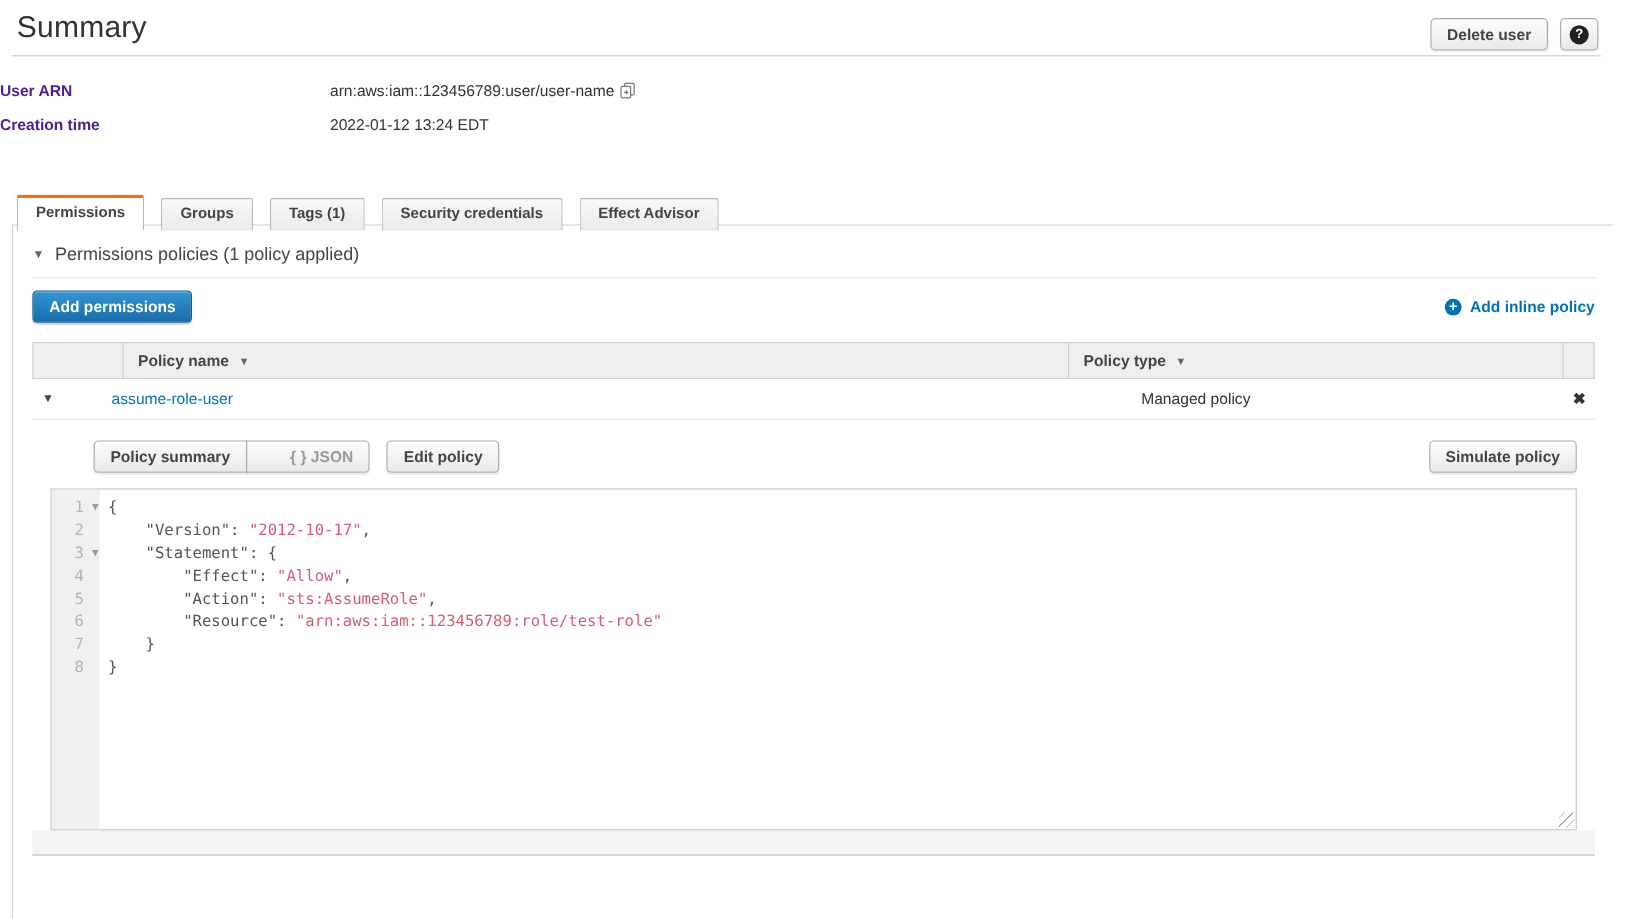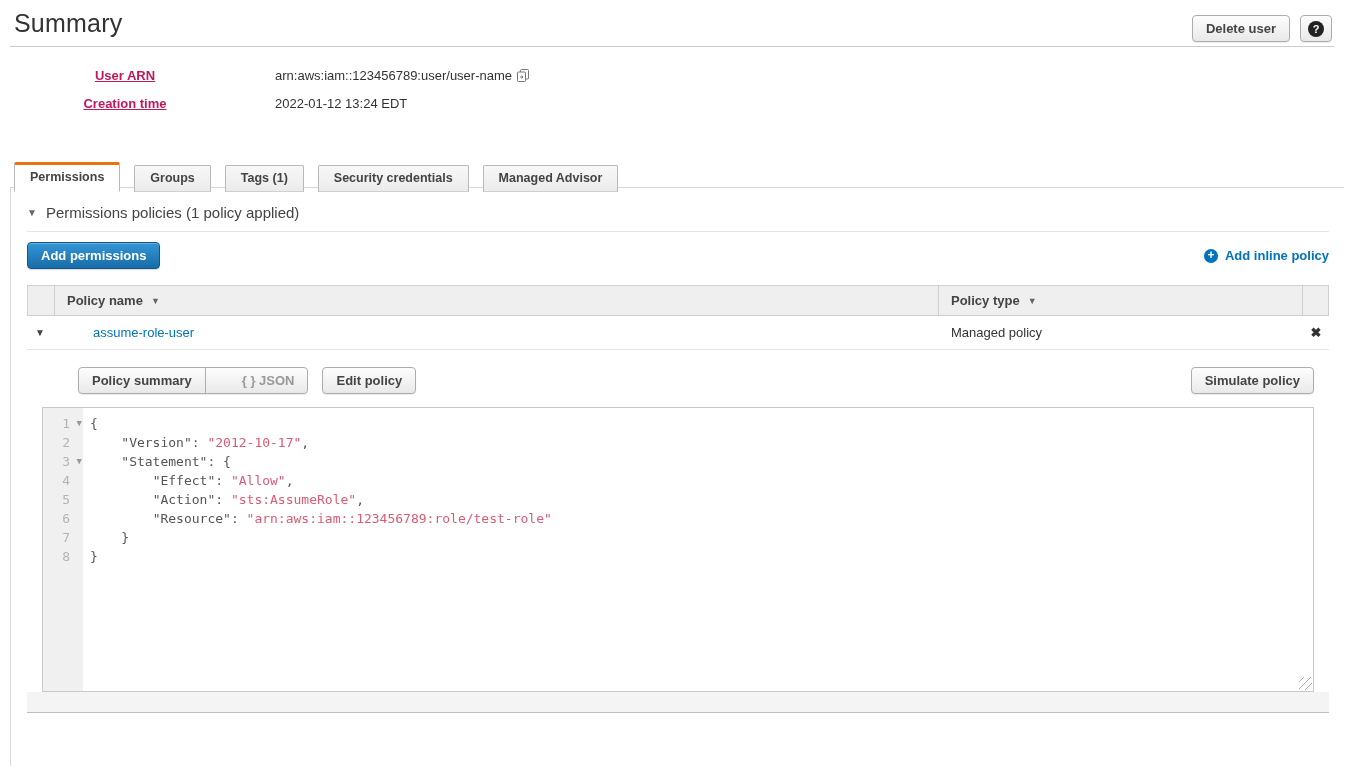--- a/index.html
+++ b/index.html
@@ -17,21 +17,21 @@
     background:linear-gradient(#fdfdfd,#e9e9e9); border:1px solid #adadad;
     border-radius:4px; box-shadow:0 1px 1px rgba(0,0,0,.08); cursor:pointer;
     font-family:"Liberation Sans",sans-serif; white-space:nowrap;
   }
   .btn-help { padding:0 7px; }
   .help-circle { display:inline-block; width:16px; height:16px; border-radius:50%; background:#222; color:#fff; font-size:11px; line-height:16px; text-align:center; font-weight:bold; }
   .header-rule { position:absolute; top:46px; left:10px; right:10px; border-top:1px solid #ccc; }
   
   .details { position:absolute; top:68px; left:0; }
   .detail-row { display:flex; align-items:center; margin-bottom:12px; font-size:13px; line-height:16px; }
-  .detail-label { width:250px; text-align:center; font-weight:bold; color:#be185d;text-decoration:underline; }
+  .detail-label { width:250px; text-align:left; font-weight:bold; color:#4c1d95; }
   .detail-value { margin-left:25px; color:#333; display:flex; align-items:flex-start; gap:4px; }
   .copy-icon { display:inline-block; cursor:pointer; line-height:0; }
   
   .tabs { position:absolute; left:14px; top:161px; display:flex; gap:14px; align-items:flex-end; z-index:3; }
   .tab {
     position:relative; bottom:-1px; height:27px; line-height:25px; padding:0 15px;
     font-size:12.5px; font-weight:bold; color:#444; cursor:pointer;
     background:linear-gradient(#f8f8f8,#ebebeb); border:1px solid #b9b9b9;
     border-bottom:1px solid #cfcfcf; border-radius:2px 2px 0 0; white-space:nowrap;
   }
@@ -50,21 +50,21 @@
   .actions-row { margin-top:10px; display:flex; justify-content:space-between; align-items:center; }
   .btn-primary {
     background:linear-gradient(#3496d4,#176ca9); border:1px solid #10568a; color:#fff;
     box-shadow:inset 0 1px 0 rgba(255,255,255,.25), 0 1px 1px rgba(0,0,0,.15);
   }
   .inline-policy-link { display:flex; align-items:center; gap:7px; color:var(--link-blue,#0073bb); font-size:13px; font-weight:bold; cursor:pointer; }
   .plus-circle { display:inline-block; width:14px; height:14px; border-radius:50%; background:var(--link-blue,#0073bb); color:#fff; font-size:12px; font-weight:bold; line-height:13px; text-align:center; }
   
   .policy-table { margin-top:16px; font-size:13px; }
   .t-grid { display:grid; grid-template-columns:26px 1fr 364px 26px; align-items:center; }
-  .t-head { height:31px; background:#efefef; border:1px solid #cfcfcf; font-weight:bold; color:#444; }
+  .t-head { height:31px; background:#efefef; border:1px solid #cfcfcf; font-weight:bold; color:#444;gap:48px; }
   .t-head .cell { height:100%; display:flex; align-items:center; padding-left:12px; }
   .t-head .cell + .cell { border-left:1px solid #cfcfcf; }
   .sort-caret { font-size:9px; color:#666; margin-left:8px; cursor:pointer; }
   .t-group { height:31px; display:flex; align-items:center; background:#f7f7f7; border-bottom:1px solid #e5e5e5; font-weight:bold; color:#333; padding-left:10px; }
   .t-row { height:34px; background:#fff; border-bottom:1px solid #e5e5e5; }
   .expander { text-align:center; font-size:10px; color:#444; cursor:pointer; }
   .policy-link { color:var(--link-blue,#0073bb); cursor:pointer; padding-left:40px; text-decoration:none; }
   .type-cell { padding-left:12px; color:#333; }
   .remove-x { text-align:center; font-size:13px; font-weight:bold; color:#333; cursor:pointer; }
   
@@ -131,21 +131,21 @@
       <div class="detail-label">Creation time</div>
       <div class="detail-value">2022-01-12 13:24 EDT</div>
     </div>
   </div>
 
   <div class="tabs">
     <div class="tab active">Permissions</div>
     <div class="tab">Groups</div>
     <div class="tab">Tags (1)</div>
     <div class="tab">Security credentials</div>
-    <div class="tab">Managed Advisor</div>
+    <div class="tab">Effect Advisor</div>
   </div>
 
   <div class="container">
 
     <div class="section-heading">
       <span class="caret">▼</span>
       <span>Permissions policies (1 policy applied)</span>
     </div>
     <div class="heading-rule"></div>
 

